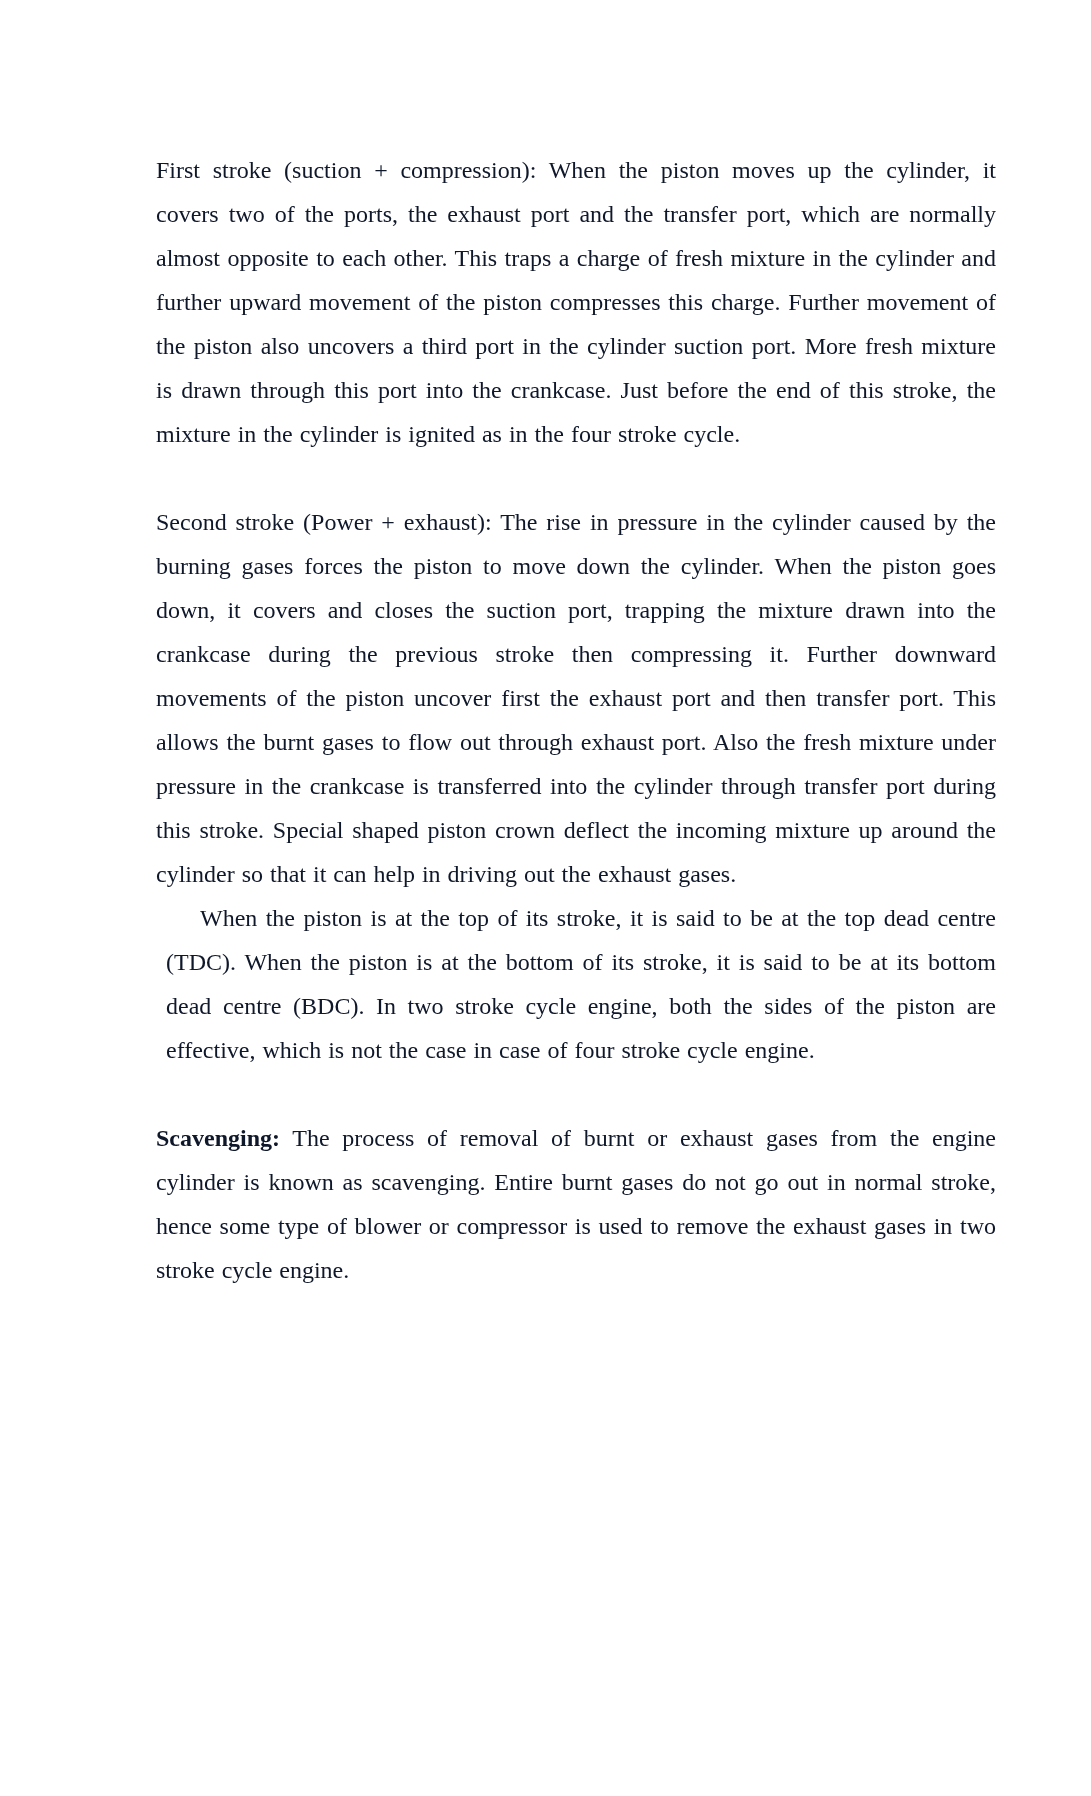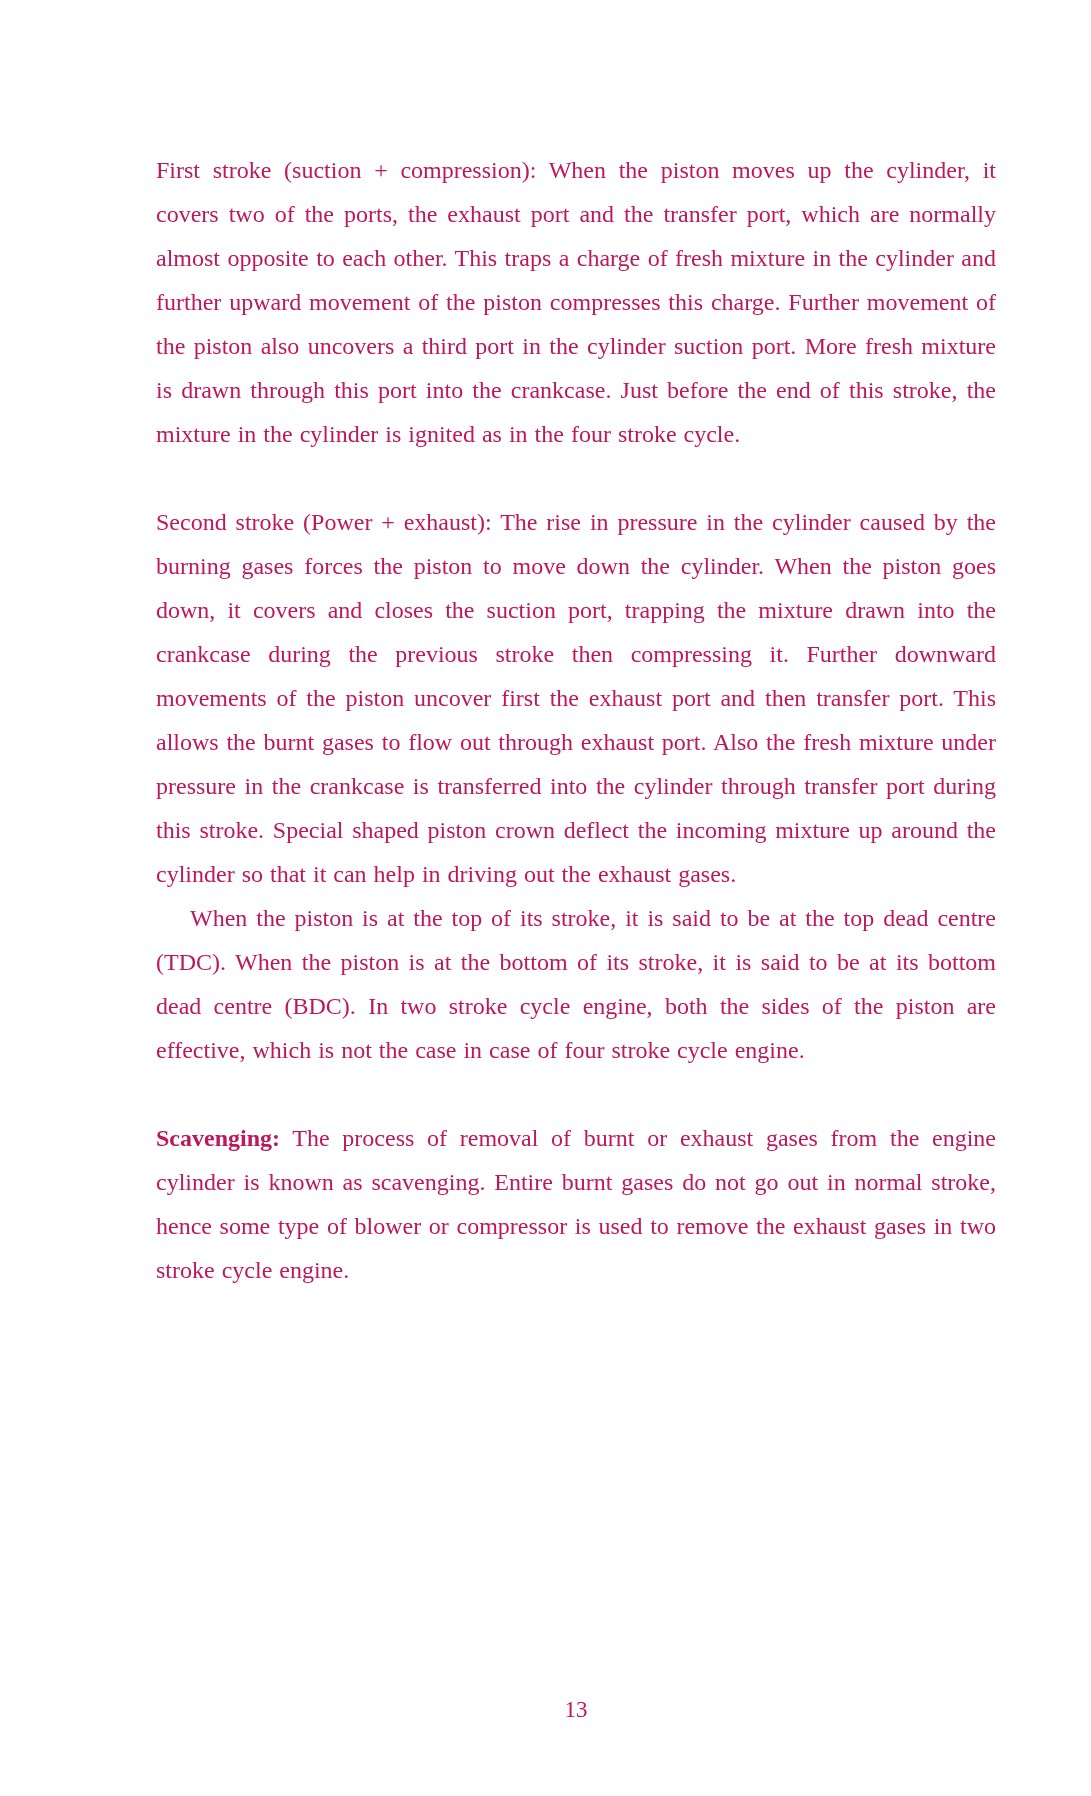--- a/index.html
+++ b/index.html
@@ -6,41 +6,42 @@
     margin: 0;
     padding: 0;
     background: #ffffff;
   }
   .page {
     position: relative;
     width: 1091px;
     height: 1796px;
     background: #ffffff;
     font-family: "Liberation Serif", "DejaVu Serif", serif;
-    color: #be185d;
+    color: #0f172a;
     overflow: hidden;
   }
   .text-block {
     position: absolute;
     left: 156px;
     top: 148px;
     width: 840px;
   }
   .para {
     margin: 0;
     font-size: 24px;
     line-height: 44px;
     text-align: justify;
     word-spacing: 1px;
   }
   .para.gap {
     margin-top: 44px;
   }
   .para.indent {
     text-indent: 34px;
+    margin-left: 10px;
   }
   .lead {
     font-weight: bold;
     font-family: Liberation Serif, serif;
   }
   .page-number {
     position: absolute;
     left: 156px;
     top: 1690px;
     width: 840px;
@@ -52,14 +53,13 @@
 </head>
 <body>
 
 <div class="page">
   <div class="text-block">
     <p class="para">First stroke (suction + compression):  When the piston moves up the cylinder, it covers two of the ports, the exhaust port and the transfer port, which are normally almost opposite to each other. This traps a charge of fresh mixture in the cylinder and further upward movement of the piston compresses this charge. Further movement of the piston also uncovers a third port in the cylinder suction port. More fresh mixture is drawn through this port into the crankcase. Just before the end of this stroke, the mixture in the cylinder is ignited as in the four stroke cycle.</p>
     <p class="para gap">Second stroke (Power + exhaust): The rise in pressure in the cylinder caused by the burning gases forces the piston to move down the cylinder. When the piston goes down, it covers and closes the suction port, trapping the mixture drawn into the crankcase during the previous stroke then compressing it. Further downward movements of the piston uncover first the exhaust port and then transfer port. This allows the burnt gases to flow out through exhaust port. Also the fresh mixture under pressure in the crankcase is transferred into the cylinder through transfer port during this stroke. Special shaped piston crown deflect the incoming mixture up around the cylinder so that it can help in driving out the exhaust gases.</p>
     <p class="para indent">When the piston is at the top of its stroke, it is said to be at the top dead centre (TDC). When the piston is at the bottom of its stroke, it is said to be at its bottom dead centre (BDC). In two stroke cycle engine, both the sides of the piston are effective, which is not the case in case of four stroke cycle engine.</p>
     <p class="para gap"><span class="lead">Scavenging:</span><span> The process of removal of burnt or exhaust gases from the engine cylinder is known as scavenging. Entire burnt gases do not go out in normal stroke, hence some type of blower or compressor is used to remove the exhaust gases in two stroke cycle engine.</span></p>
   </div>
-  <div class="page-number">13</div>
 </div>
 
 </body></html>

